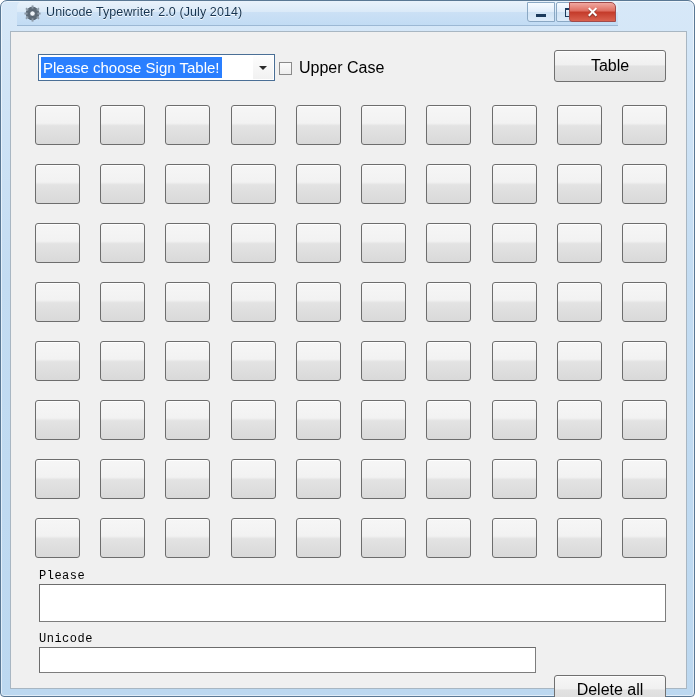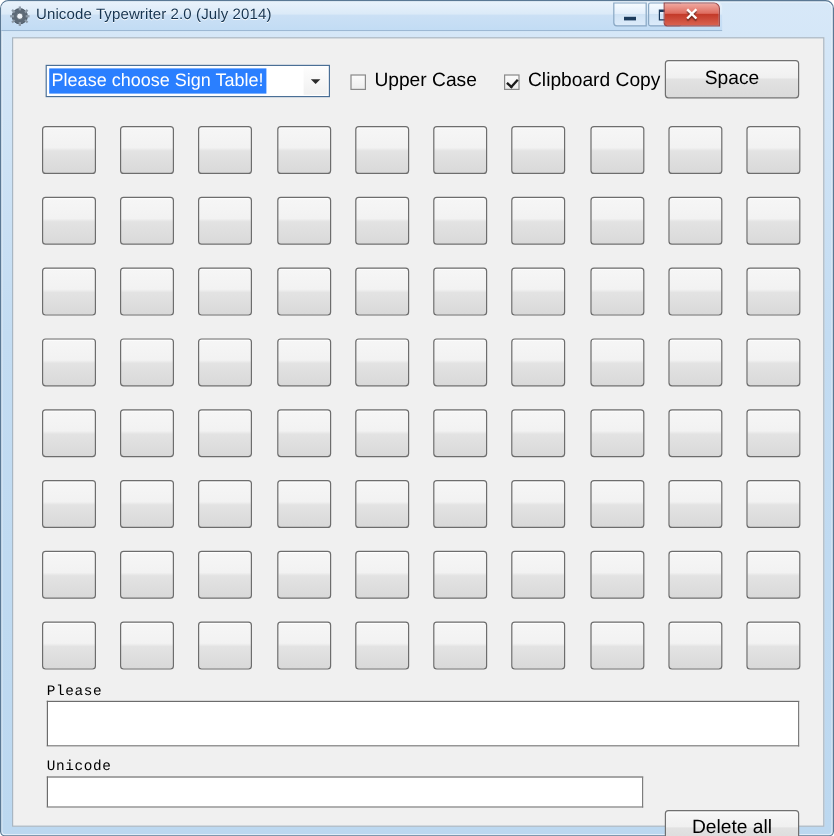--- a/index.html
+++ b/index.html
@@ -24,21 +24,21 @@
     box-sizing: border-box;
     background: linear-gradient(to bottom, #d7e8f8 0%, #c3dcf2 40%, #bcd8f0 100%);
     border: 1px solid #5a7894;
     border-radius: 7px 7px 4px 4px;
     box-shadow: inset 0 0 0 1px rgba(255,255,255,0.55);
   }
 
   
   #titlebar {
     position: absolute;
-    left: 0; top: 0;
+    left: 16px; top: 0;
     width: 601px;
     height: 25px;
     border-radius: 6px 6px 0 0;
     background: linear-gradient(to bottom,
         #e9f2fb 0%, #dbeaf8 45%, #cbe0f5 48%, #c2dcf4 100%);
     border-bottom: 1px solid #9cb8d4;
     box-sizing: border-box;
   }
   #titlebar-icon {
     position: absolute;
@@ -155,21 +155,21 @@
   }
 
   .cb-wrap {
     position: absolute;
     top: 26px;
     height: 20px;
     display: flex;
     align-items: center;
     cursor: default;
   }
-  #cb-upper { left: 281px; }
+  #cb-upper { left: 268px; }
   #cb-clip  { left: 409px; }
   .cb-box {
     width: 13px; height: 13px;
     border: 1px solid #8a8a8a;
     background: linear-gradient(to bottom, #fbfbfb, #eeeeee);
     box-sizing: border-box;
     position: relative;
     flex: none;
   }
   .cb-box.checked::after {
@@ -337,26 +337,22 @@
       <span id="combo-caret">
           <span class="caret-tri"></span>
         </span>
     </div>
 
     <div class="cb-wrap" id="cb-upper">
       <span class="cb-box"></span>
       <span class="cb-label">Upper Case</span>
     </div>
 
-    <div class="cb-wrap" id="cb-clip">
-      <span class="cb-box checked"></span>
-      <span class="cb-label">Clipboard Copy</span>
-    </div>
-
-    <div class="win-button" id="btn-space">Space</div>
+
+    <div class="win-button" id="btn-space">Table</div>
 
     <div id="key-grid">
         <div class="key-row">
           <button class="key-btn"></button>
           <button class="key-btn"></button>
           <button class="key-btn"></button>
           <button class="key-btn"></button>
           <button class="key-btn"></button>
           <button class="key-btn"></button>
           <button class="key-btn"></button>

